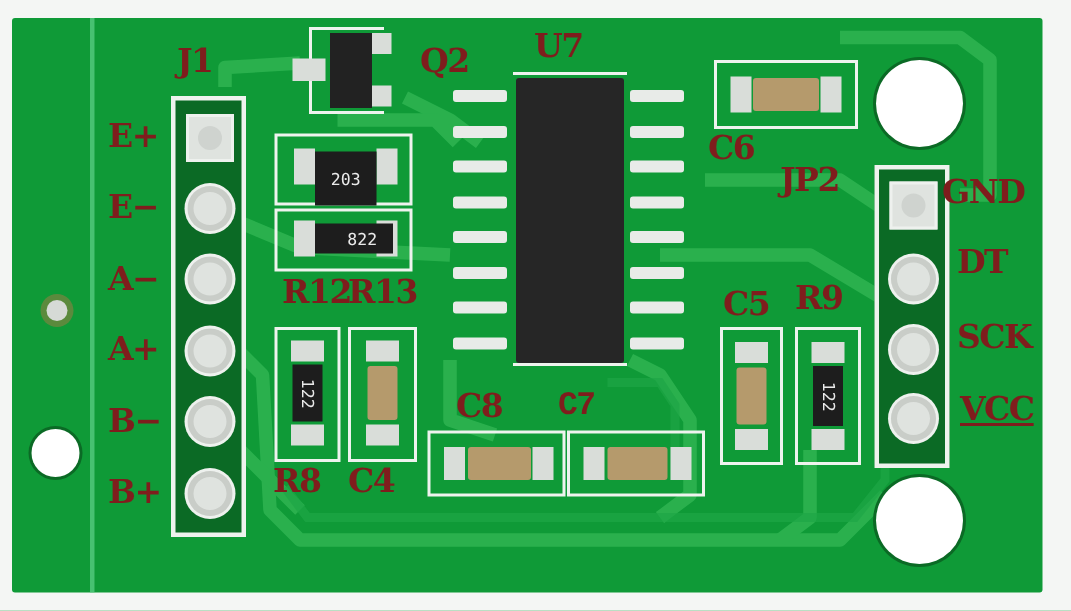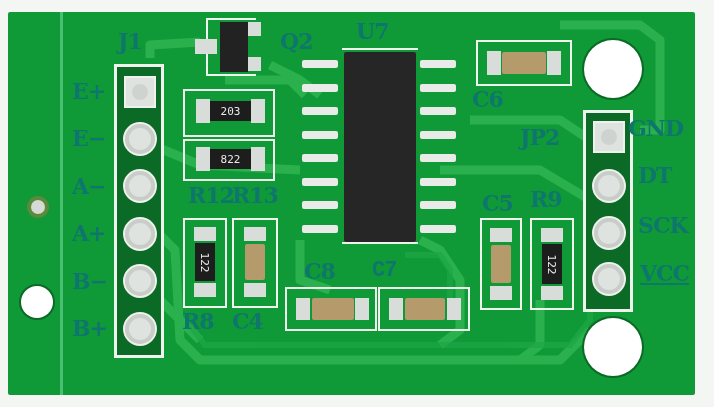--- a/index.html
+++ b/index.html
@@ -1,19 +1,19 @@
 <!DOCTYPE html>
 <html><head>
 <meta charset="utf-8">
 <style>
   html, body { margin:0; padding:0; background:#f4f6f4; }
   body { width:714px; height:407px; position:relative; overflow:hidden; font-family:"DejaVu Serif", serif; }
   .board { position:absolute; left:8px; top:12px; width:687px; height:383px; background:#0f9a37; border-radius:2px; overflow:hidden; }
   svg.traces { position:absolute; left:0; top:0; width:714px; height:407px; }
-  .silk { position:absolute; color:#0f766e; font-weight:bold; font-size:22px; line-height:1; letter-spacing:-1px; white-space:nowrap; }
+  .silk { position:absolute; color:#7f1d1d; font-weight:bold; font-size:22px; line-height:1; letter-spacing:-1px; white-space:nowrap; }
   .header-box { position:absolute; border:3px solid #eef3ee; background:#0b6a25; }
   .pad-round { position:absolute; width:30px; height:30px; border-radius:50%; background:#dfe3df; box-shadow:inset 0 0 0 4px #c9cdc8, 0 0 0 2px #eef1ee; }
   .pad-square { position:absolute; width:32px; height:32px; background:#dfe3df; border:2px solid #eef1ee; box-sizing:border-box; }
   .pad-square::after { content:""; position:absolute; left:6px; top:6px; width:16px; height:16px; border-radius:50%; background:#cfd3cf; }
   .hole { position:absolute; border-radius:50%; background:#ffffff; box-shadow:0 0 0 2px #0b6a25; }
   .via { position:absolute; border-radius:50%; background:#d6dad6; box-shadow:0 0 0 4px #5b8a3d; }
   .ic { position:absolute; background:#262626; border-radius:2px; }
   .pin { position:absolute; height:8px; width:36px; background:#e8ebe8; border-radius:2px; }
   .outline { position:absolute; border:2.5px solid #eef3ee; box-sizing:border-box; }
   .smd-pad { position:absolute; background:#d9ddd9; }
@@ -72,26 +72,26 @@
 <div class="outline" style="left:206px; top:18px; width:50px; height:58px; border-right:none; border-bottom-color:#eef3ee;"></div>
 <div class="smd-pad" style="left:195px; top:39px; width:22px; height:15px;"></div>
 <div class="smd-pad" style="left:247px; top:22px; width:14px; height:14px;"></div>
 <div class="smd-pad" style="left:247px; top:57px; width:14px; height:14px;"></div>
 <div class="transistor" style="left:220px; top:22px; width:28px; height:50px;"></div>
 <div class="silk" style="left:280px; top:30px;">Q2</div>
 
 <div class="outline" style="left:183px; top:89px; width:92px; height:48px;"></div>
 <div class="smd-pad" style="left:196px; top:99px; width:14px; height:24px;"></div>
 <div class="smd-pad" style="left:251px; top:99px; width:14px; height:24px;"></div>
-<div class="res-body" style="left:210px; top:101px; width:41px; height:20px;">203</div>
+<div class="res-body" style="left:210px; top:101px; width:41px; height:36px;">203</div>
 
 <div class="outline" style="left:183px; top:139px; width:92px; height:42px;"></div>
 <div class="smd-pad" style="left:196px; top:147px; width:14px; height:24px;"></div>
 <div class="smd-pad" style="left:251px; top:147px; width:14px; height:24px;"></div>
-<div class="res-body" style="left:210px; top:149px; width:41px; height:20px;">822</div>
+<div class="res-body" style="left:210px; top:149px; width:41px; height:20px;padding-left:11px;">822</div>
 
 <div class="silk" style="left:188px; top:184px;">R12</div>
 <div class="silk" style="left:232px; top:184px;">R13</div>
 
 <div class="silk" style="left:356px; top:20px;">U7</div>
 <div class="outline" style="left:342px; top:48px; width:76px; height:196px; border-left:none; border-right:none;"></div>
 <div class="ic" style="left:344px; top:52px; width:72px; height:190px;"></div>
 <div id="ic-pins-left">
     <div class="pin" style="left: 302px; top: 60px;"></div>
     <div class="pin" style="left: 302px; top: 83.5px;"></div>
@@ -114,21 +114,21 @@
   </div>
 
 <div class="outline" style="left:476px; top:40px; width:96px; height:46px;"></div>
 <div class="smd-pad" style="left:487px; top:51px; width:14px; height:24px;"></div>
 <div class="smd-pad" style="left:547px; top:51px; width:14px; height:24px;"></div>
 <div class="cap-body" style="left:502px; top:52px; width:44px; height:22px;"></div>
 <div class="silk" style="left:472px; top:88px;">C6</div>
 
 <div class="hole" style="left:584px; top:40px; width:58px; height:58px;"></div>
 
-<div class="silk" style="left:520px; top:126px;">JP2</div>
+<div class="silk" style="left:520px; top:109px;">JP2</div>
 <div class="header-box" style="left:583px; top:110px; width:44px; height:196px;"></div>
 <div class="pad-square" style="left:593px; top:121px;"></div>
 <div class="pad-round" style="left:594px; top:171px;"></div>
 <div class="pad-round" style="left:594px; top:218px;"></div>
 <div class="pad-round" style="left:594px; top:264px;"></div>
 
 <div class="silk" style="left:628px; top:117px;">GND</div>
 <div class="silk" style="left:638px; top:164px;">DT</div>
 <div class="silk" style="left:638px; top:214px;">SCK</div>
 <div class="silk" style="left:640px; top:262px;text-decoration:underline;">VCC</div>

